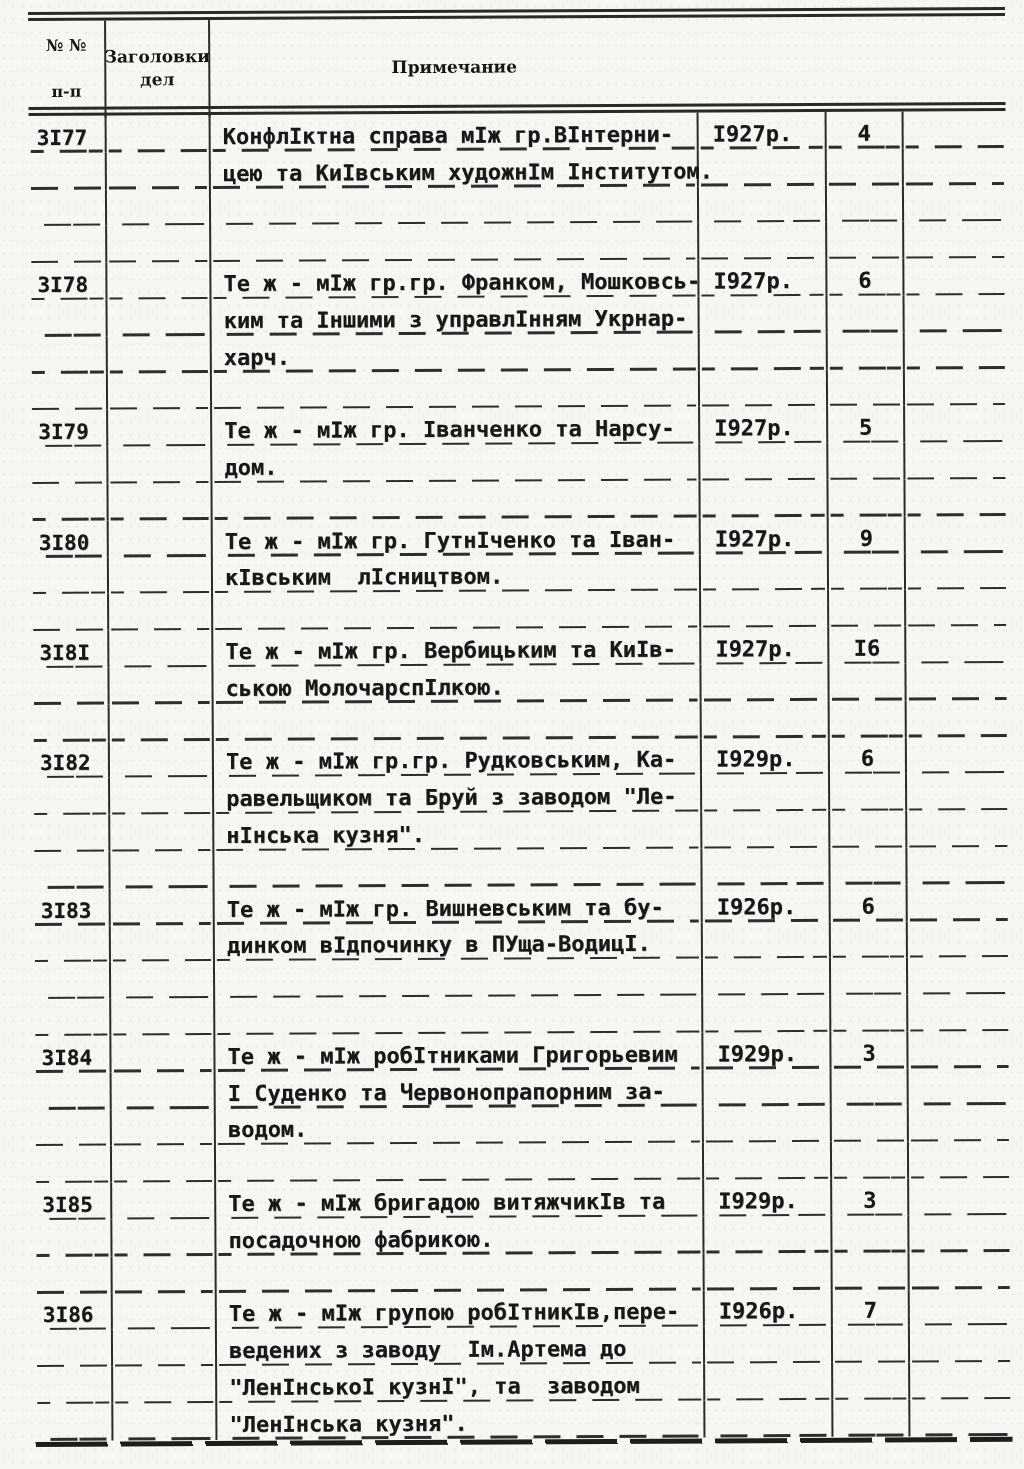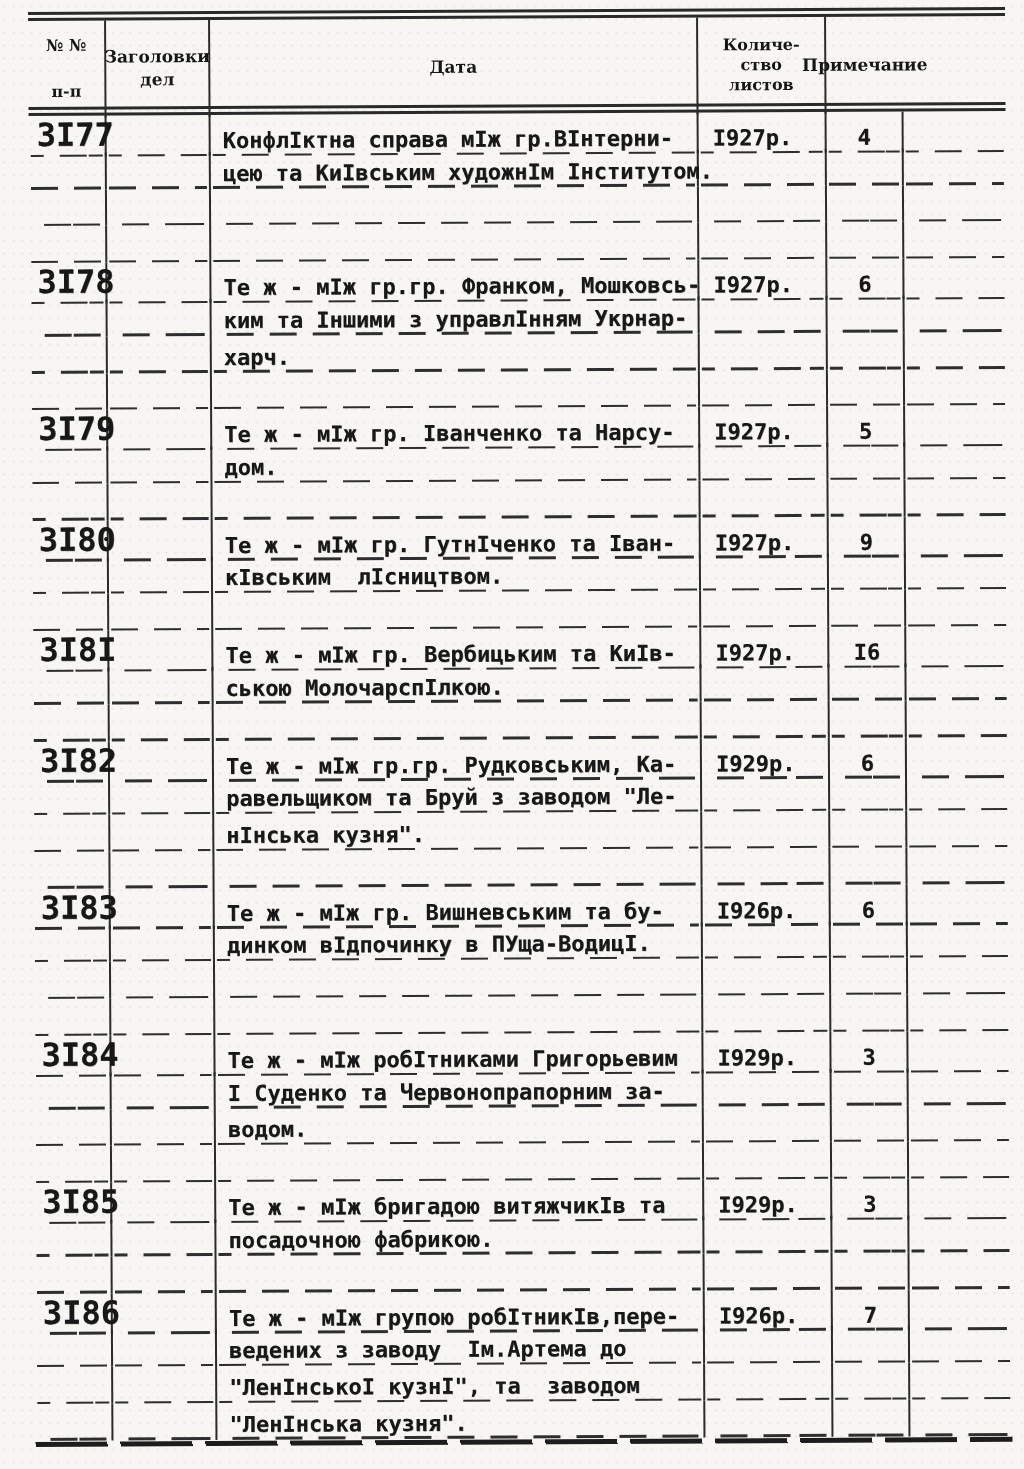--- a/index.html
+++ b/index.html
@@ -62,43 +62,39 @@
     overflow:visible;
   }
   .c:last-child{border-right:none;}
   
   .c::after{
     content:"";position:absolute;left:2px;right:2px;bottom:0;height:2.4px;
     background-image:repeating-linear-gradient(90deg,#2e2e2e 0 27px,transparent 27px 43px);
   }
   .line:nth-child(odd) .c::after{background-position-x:-14px;}
   .line:nth-child(3n) .c::after{background-position-x:-30px;}
-  .c-num{padding:0 0 3px 8px;font-size:32px;}
+  .c-num{padding:0 0 3px 8px;font-size:21px;}
   .c-title{padding:0 0 3px 12px;}
   .c-date{padding:0 0 3px 14px;}
   .c-sheets{justify-content:center;padding:0 0 3px 0;}
   .bottom-rule{
     height:5px;margin-top:1px;
     background-image:repeating-linear-gradient(90deg,#1d1d1d 0 72px,transparent 72px 85px);
   }
 </style>
 </head>
 <body>
 
 <div class="page">
   <div class="sheet-table">
 
     <div class="thead">
       <div class="hcell hcell-number">№ №
 п-п</div>
       <div class="hcell">Заголовки  дел</div>
-      <div class="hcell">Дата</div>
-      <div class="hcell hcell-sheets">Количе-
-ство
-листов</div>
       <div class="hcell">Примечание</div>
     </div>
 
     <div class="tbody">
         <div class="line">
     <div class="c c-num">3І77</div>
     <div class="c"></div>
     <div class="c c-title">КонфлІктна справа мІж гр.ВІнтерни-</div>
     <div class="c c-date">І927р.</div>
     <div class="c c-sheets">4</div>

